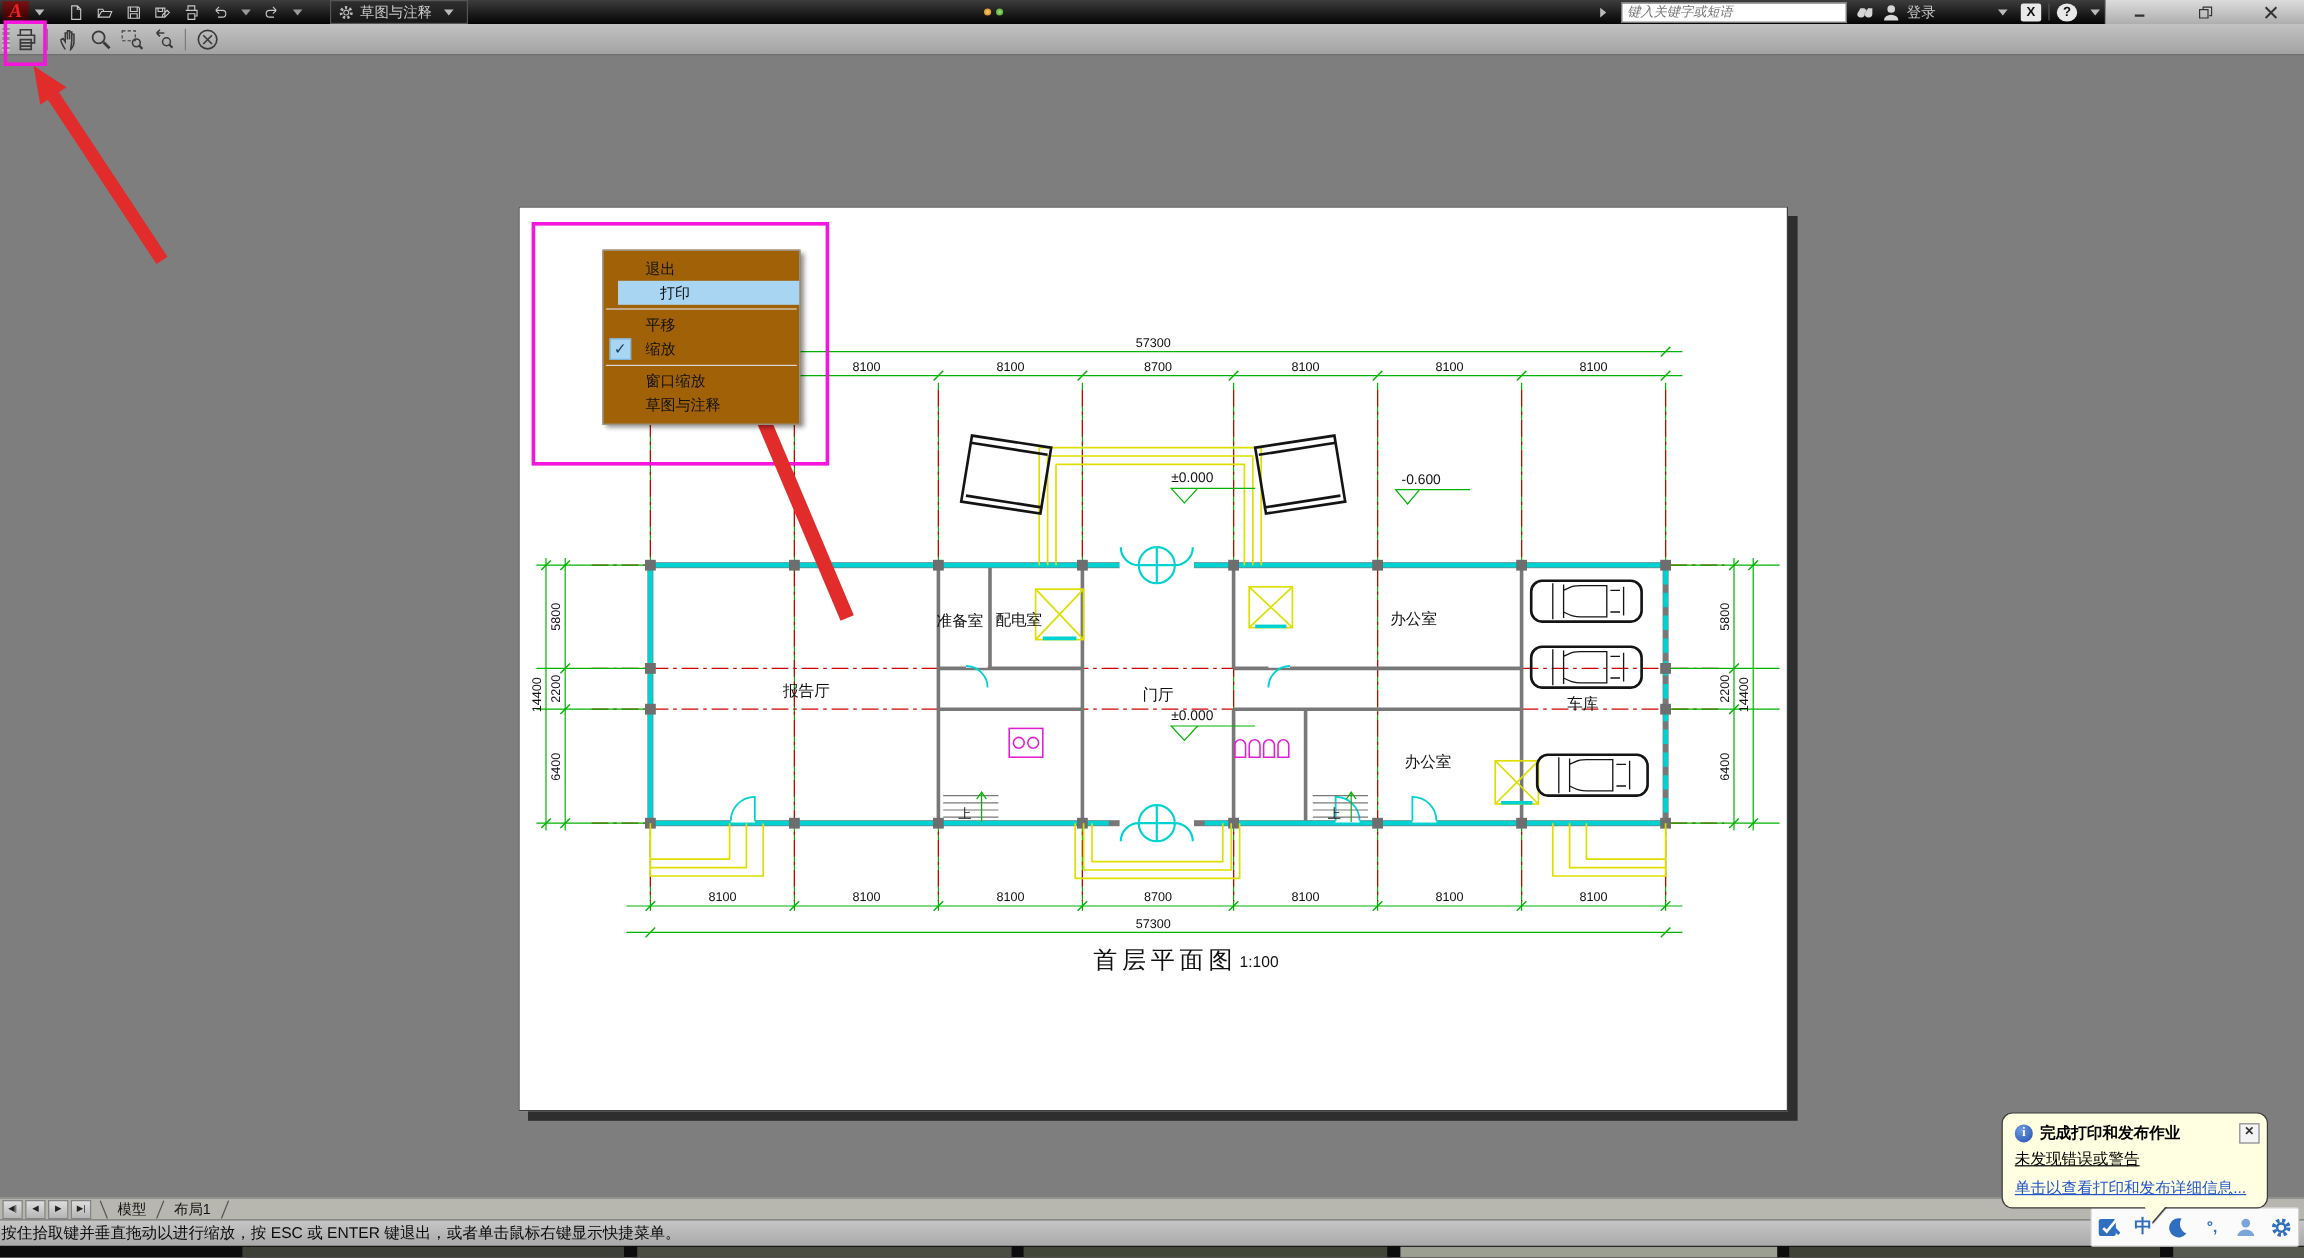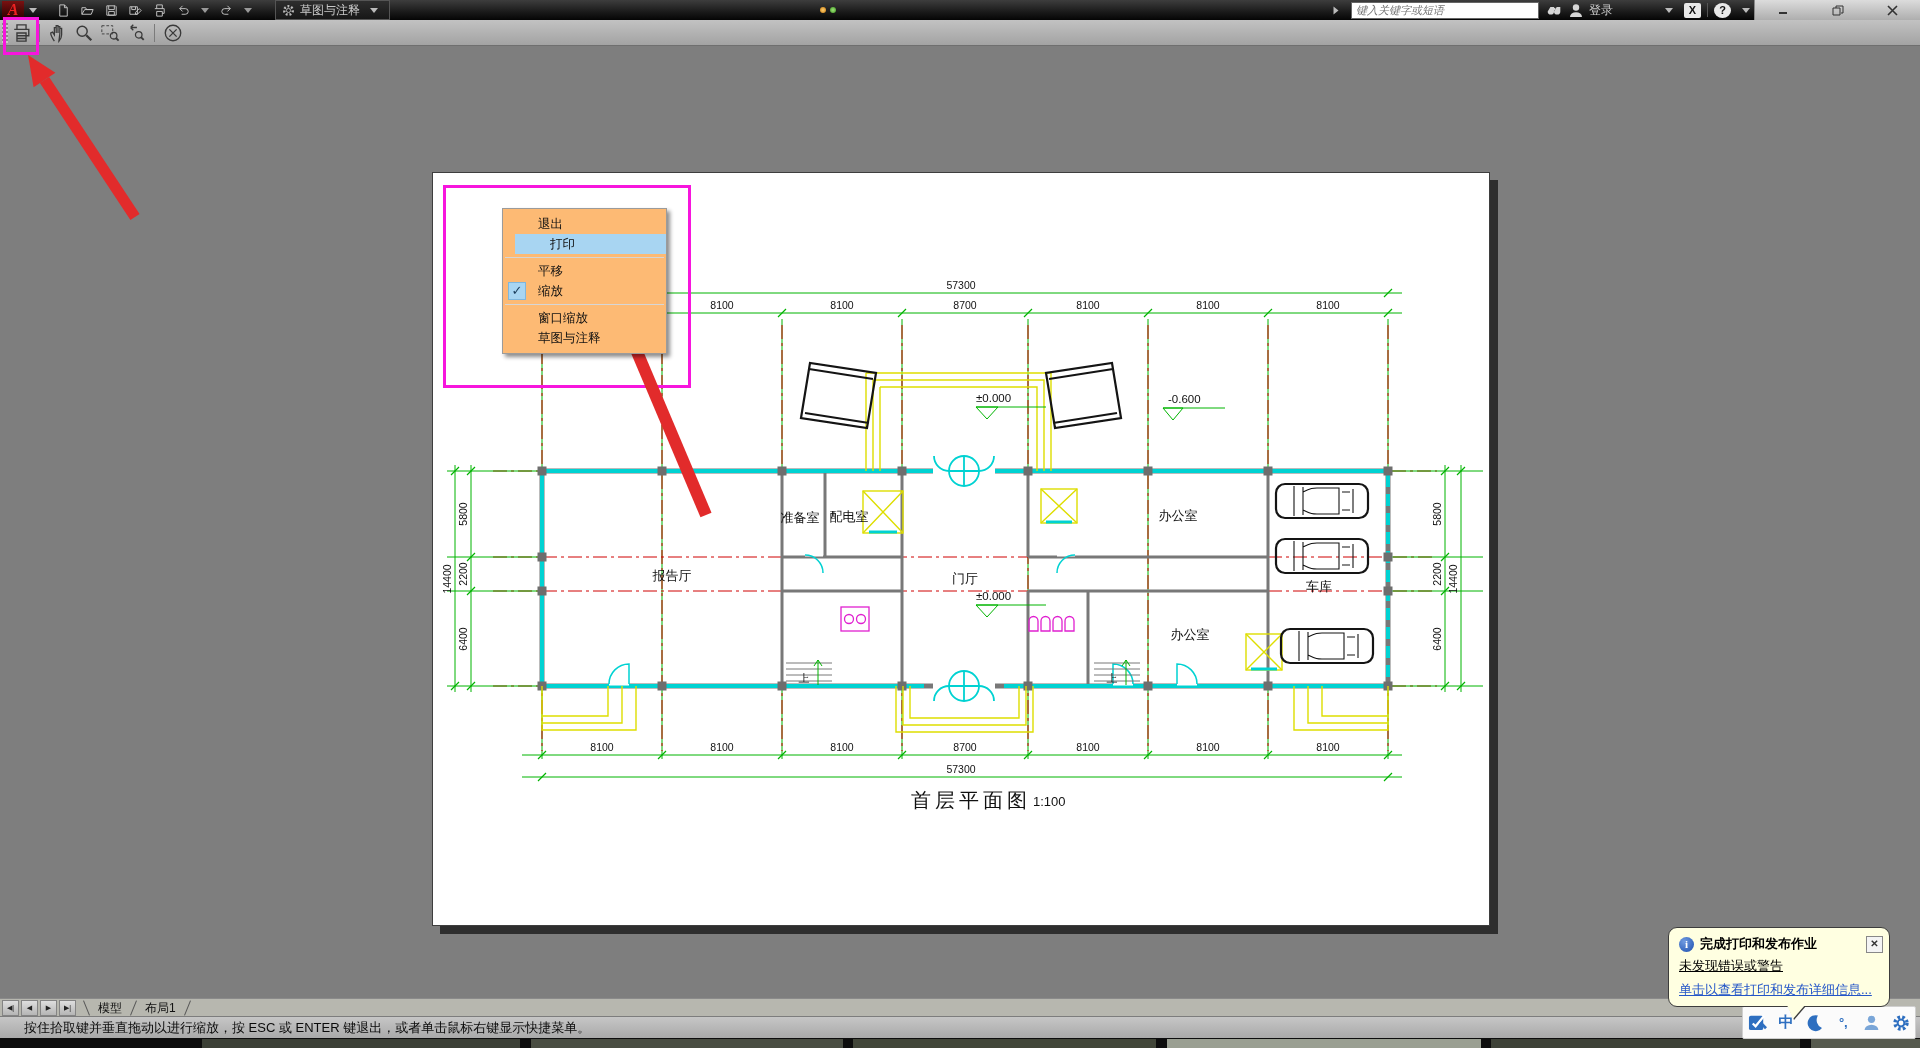--- a/index.html
+++ b/index.html
@@ -21,33 +21,33 @@
   #toolbar2{position:absolute;left:0;top:20px;width:1920px;height:25px;background:linear-gradient(#c2c2c2,#a3a3a3);border-bottom:1px solid #6f6f6f;display:flex;align-items:center;z-index:25;}
   .grip{width:6px;height:20px;margin-left:2px;background:repeating-linear-gradient(#888 0 2px,#c9c9c9 2px 4px);}
   .t2sep{width:1px;height:18px;background:#7b7b7b;margin:0 5px;}
   .t2btn{width:26px;height:22px;display:flex;align-items:center;justify-content:center;}
   #printHL{position:absolute;left:3px;top:17px;width:30px;height:32px;border:3px solid #f715dd;z-index:40;}
   
   #canvas{position:absolute;left:0;top:45px;width:1920px;height:953px;background:#7e7e7e;overflow:hidden;}
   #paper{position:absolute;left:432px;top:107px;width:1056px;height:752px;background:#fff;border:1px solid #3e3e3e;box-shadow:8px 8px 0 rgba(20,20,20,.75);margin-top:20px;}
   #annotRect{position:absolute;left:443px;top:140px;width:242px;height:197px;border:3px solid #f715dd;z-index:60;}
   
-  #ctxmenu{position:absolute;left:502px;top:163px;width:163px;background:#fdba74;border:1px solid #9b9b9b;box-shadow:3px 3px 4px rgba(0,0,0,.45);padding:5px 0;z-index:70;font-size:12.5px;color:#111;}
+  #ctxmenu{position:absolute;left:502px;top:163px;width:163px;background:#a16207;border:1px solid #9b9b9b;box-shadow:3px 3px 4px rgba(0,0,0,.45);padding:5px 0;z-index:70;font-size:12.5px;color:#111;}
   .mi{height:20px;line-height:20px;padding-left:35px;position:relative;}
   .mi.hl{background:#a8d5f2;margin-left:12px;}
   .msep{height:1px;background:#d6d6d6;margin:3px 2px;}
   .mcheck{position:absolute;left:5px;top:1px;width:18px;height:18px;background:#a8d5f2;border:1px solid #7fb6dd;box-sizing:border-box;text-align:center;line-height:16px;font-size:13px;color:#1b3c5a;}
   
   #arrows{position:absolute;left:0;top:0;width:1920px;height:953px;pointer-events:none;z-index:65;}
   
   #tabbar{position:absolute;left:0;top:998px;width:1920px;height:18px;background:#b7b7af;border-top:1px solid #8a8a8a;display:flex;align-items:center;font-size:12px;color:#111;z-index:20;}
   .navb{width:15px;height:14px;border:1px solid #848484;background:linear-gradient(#dedede,#b5b5b5);font-size:7px;line-height:13px;text-align:center;margin-left:2px;color:#222;}
   .tabslant{width:1px;height:16px;background:#555;transform:rotate(22deg);margin:0 7px;}
   .laytab{padding:0 4px;}
-  #statusbar{position:absolute;left:0;top:1016px;width:1920px;height:22px;background:linear-gradient(#c6c6c6,#a9a9a9);border-top:1px solid #7d7d7d;font-size:13px;color:#0a0a0a;line-height:21px;padding-left:24px;box-sizing:border-box;z-index:20;}
+  #statusbar{position:absolute;left:0;top:1016px;width:1920px;height:22px;background:linear-gradient(#c6c6c6,#a9a9a9);border-top:1px solid #7d7d7d;font-size:13px;color:#0a0a0a;line-height:21px;padding-left:1px;box-sizing:border-box;z-index:20;}
   #tray{position:absolute;left:1742px;top:1006px;width:172px;height:31px;background:#fbfbfb;border:1px solid #cfcfcf;border-radius:2px;display:flex;align-items:center;justify-content:space-around;z-index:30;}
   .trayico{color:#2e6fc0;font-weight:bold;font-size:15px;display:flex;align-items:center;justify-content:center;width:24px;height:24px;}
   
   #balloon{position:absolute;left:1668px;top:927px;width:220px;height:78px;background:#ffffe1;border:1px solid #3c3c3c;border-radius:9px;z-index:80;font-size:13px;color:#000;}
   #balloon .tail{position:absolute;left:118px;bottom:-13px;width:0;height:0;border-left:6px solid transparent;border-right:12px solid transparent;border-top:14px solid #ffffe1;filter:drop-shadow(1px 1px 0 #3c3c3c);}
   .bl-head{display:flex;align-items:center;gap:6px;padding:7px 6px 2px 10px;font-weight:bold;}
   .info-ic{width:15px;height:15px;border-radius:50%;background:radial-gradient(circle at 35% 30%,#6f9ae0,#1d4fae);color:#fff;font:bold 11px "Liberation Serif",serif;text-align:center;line-height:15px;flex:none;}
   .bl-close{margin-left:auto;width:15px;height:15px;border:1px solid #888;background:#f4f4f4;font-size:10px;line-height:13px;text-align:center;color:#333;}
   .bl-msg{padding:2px 10px;text-decoration:underline;}
   .bl-link{padding:4px 10px 0;color:#2456c8;text-decoration:underline;}

